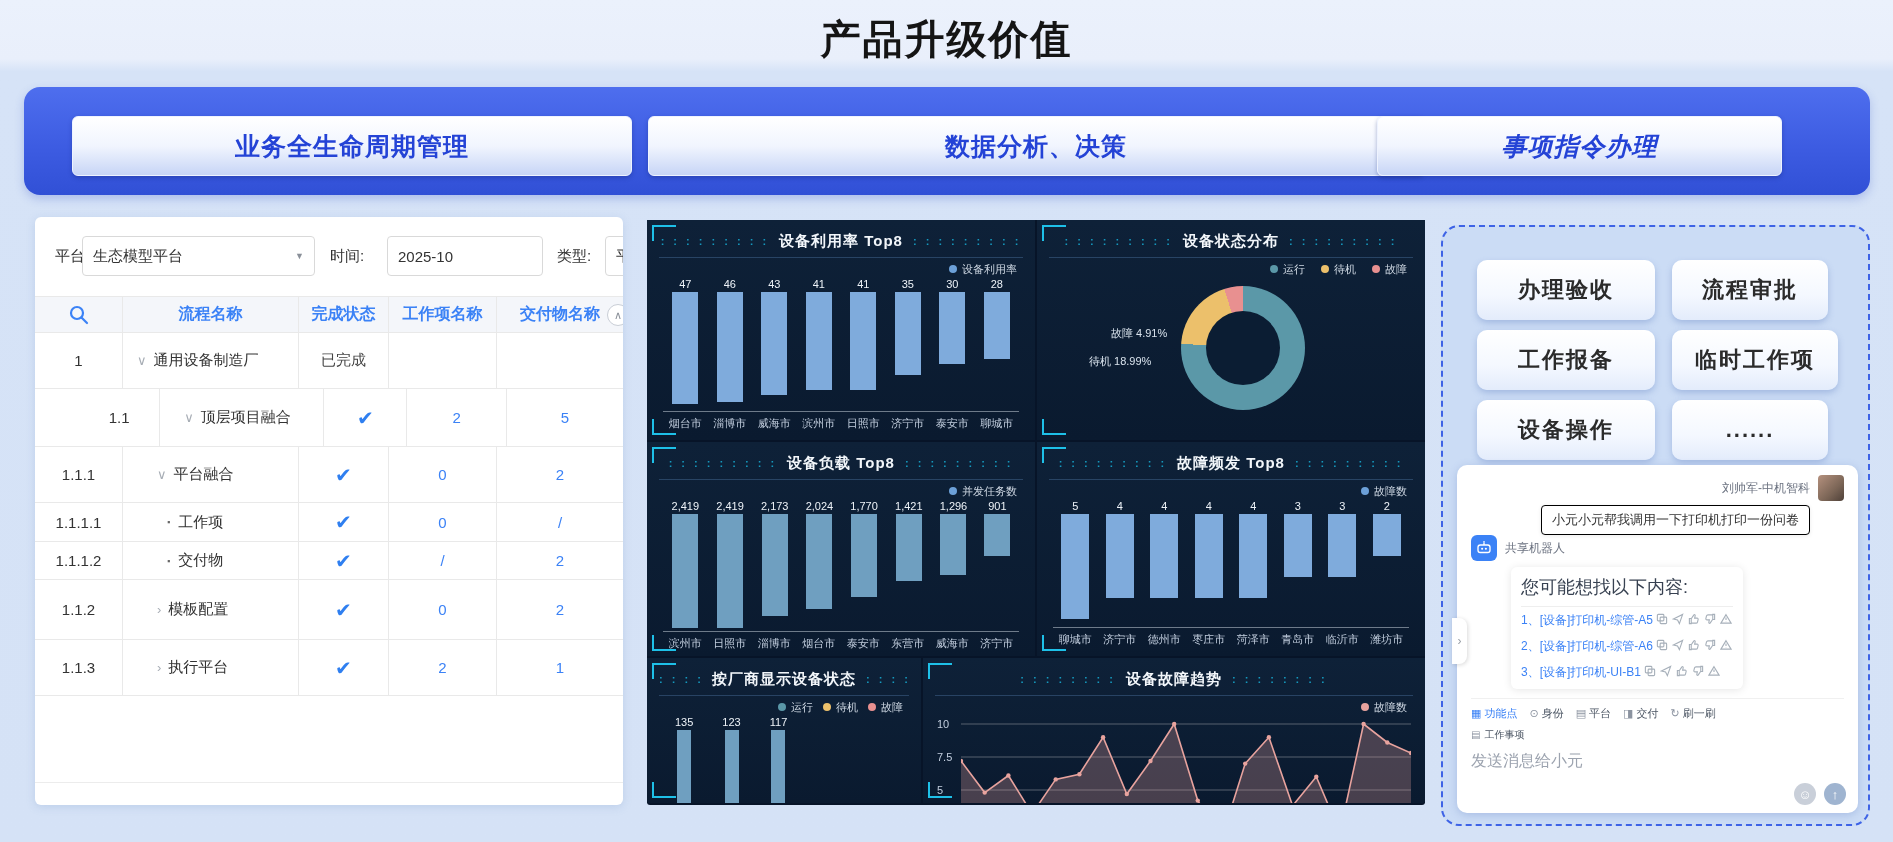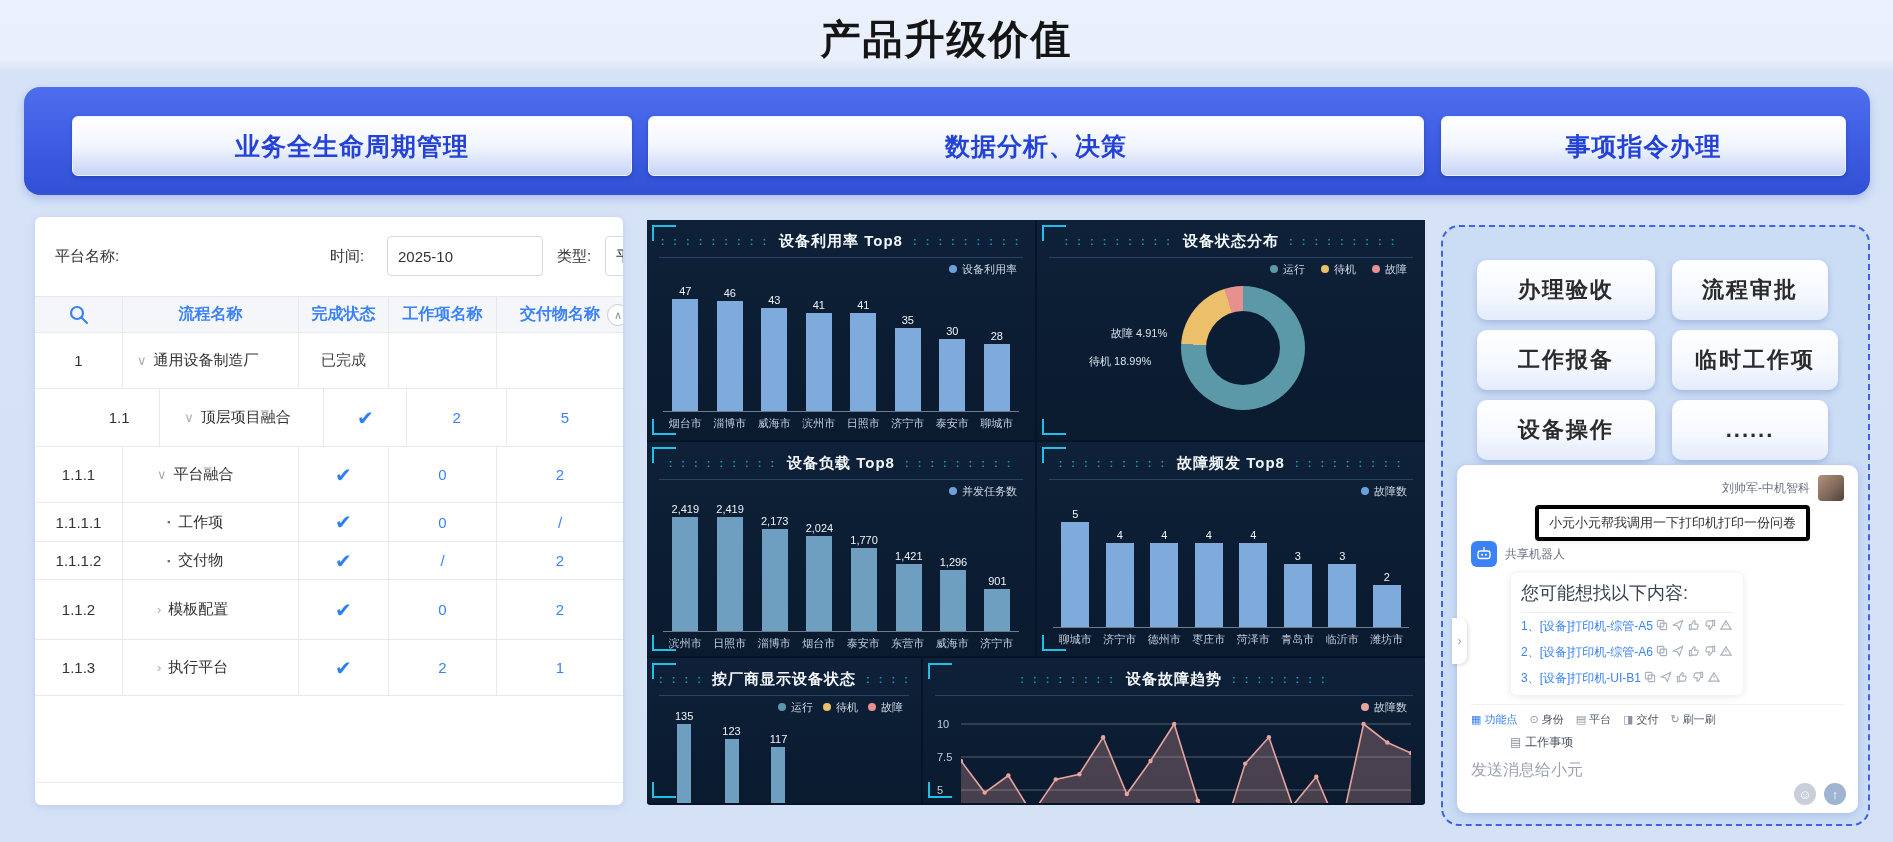--- a/index.html
+++ b/index.html
@@ -12,21 +12,21 @@
     font-size:40px; font-weight:bold; color:#151515; letter-spacing:2px; }
   .banner { position:absolute; left:24px; top:87px; width:1846px; height:108px; border-radius:16px;
     background:linear-gradient(180deg,#4e6eee 0%,#3d5ce2 55%,#3150d6 100%);
     box-shadow:0 4px 10px rgba(50,80,200,.25); }
   .banner-btn { position:absolute; top:29px; height:60px; border-radius:6px; border:1px solid #eef3ff;
     background:linear-gradient(180deg,#ffffff 0%,#f1f5fe 50%,#c7d5f6 100%);
     box-shadow:0 2px 4px rgba(20,40,120,.35); display:flex; align-items:center; justify-content:center;
     font-size:25px; font-weight:bold; color:#2443d6; cursor:pointer; letter-spacing:1px; }
   .bb1 { left:48px;  width:560px; }
   .bb2 { left:624px; width:776px; }
-  .bb3 { left:1417px;width:405px; }
+  .bb3 { left:1353px;width:405px;font-style:italic; }
 
   
   .left-panel { position:absolute; left:35px; top:217px; width:588px; height:588px; background:#fff;
     border-radius:6px; overflow:hidden; box-shadow:0 2px 8px rgba(120,150,200,.25); }
   .filter-row { position:absolute; top:19px; left:0; width:700px; height:40px; display:flex; align-items:center; }
   .f-label { font-size:15px; color:#333; }
   .lbl-platform { position:absolute; left:20px; }
   .lbl-time     { position:absolute; left:295px; }
   .lbl-type     { position:absolute; left:522px; }
   .f-box { position:absolute; height:40px; border:1px solid #d9d9d9; border-radius:4px; background:#fff;
@@ -65,21 +65,21 @@
     border-left:2px solid #1ec0e8; border-top:2px solid #1ec0e8; }
   .cell::after  { content:""; position:absolute; left:5px; bottom:5px; width:22px; height:14px;
     border-left:2px solid #1ec0e8; border-bottom:2px solid #1ec0e8; }
   .c-title-row { display:flex; align-items:center; justify-content:center; gap:10px; height:22px; flex-shrink:0; }
   .c-title { color:#f2f6fa; font-size:15px; font-weight:bold; letter-spacing:1px; white-space:nowrap; }
   .dots { color:#17b8e0; font-size:11px; font-weight:bold; letter-spacing:3px; opacity:.8; overflow:hidden; white-space:nowrap; }
   .c-divider { border-top:1px solid rgba(110,160,220,.28); margin:5px 0 3px; flex-shrink:0; }
   .legend { display:flex; justify-content:flex-end; gap:16px; height:17px; align-items:center;
     font-size:11px; color:#cfd8e3; flex-shrink:0; padding-right:6px; }
   .ldot { display:inline-block; width:8px; height:8px; border-radius:50%; margin-right:5px; }
-  .plot { display:flex; align-items:flex-end; justify-content:space-around; border-bottom:1px solid #6e7b8a;
+  .plot { display:flex; align-items:flex-start; justify-content:space-around; border-bottom:1px solid #6e7b8a;
     margin:0 4px; }
   .plot.noaxis { border-bottom:none; }
   .bcol { display:flex; flex-direction:column; align-items:center; justify-content:flex-end; }
   .bval { font-size:11px; color:#eef3f8; margin-bottom:2px; flex-shrink:0; white-space:nowrap; }
   .bar { flex-shrink:0; }
   .xlabels { display:flex; justify-content:space-around; font-size:11px; color:#c2cede; padding:4px 4px 0; flex-shrink:0; }
   .xlabels span { width:46px; text-align:center; white-space:nowrap; }
 
   .donut-wrap { position:relative; flex:1; }
   .donut { position:absolute; left:132px; top:8px; width:124px; height:124px; border-radius:50%; }
@@ -96,38 +96,38 @@
     background:linear-gradient(180deg,#ffffff 0%,#f4f8ff 60%,#e3ecfb 100%);
     box-shadow:0 3px 6px rgba(90,120,190,.35); display:flex; align-items:center; justify-content:center;
     font-size:22px; font-weight:bold; color:#2b2b2b; cursor:pointer; letter-spacing:2px; }
   .chat-card { position:absolute; left:14px; top:238px; width:401px; height:348px; background:#fff;
     border-radius:10px; box-shadow:0 2px 8px rgba(90,120,190,.3); padding:10px 14px 8px; overflow:hidden; }
   .chat-name-row { display:flex; justify-content:flex-end; align-items:center; gap:8px; height:26px; }
   .chat-name { font-size:12px; color:#6b7280;text-align:right; }
   .avatar { width:26px; height:26px; border-radius:4px;
     background:linear-gradient(135deg,#b5917e 0%,#7c6657 60%,#4e4038 100%); }
   .user-bubble { align-self:flex-end; margin:4px 34px 0 0; max-width:300px; background:#fff;
-    border:4px solid #000000; border-radius:4px; box-shadow:0 1px 4px rgba(0,0,0,.08);
+    border:1px solid #000000; border-radius:4px; box-shadow:0 1px 4px rgba(0,0,0,.08);
     padding:5px 10px; font-size:13px; color:#333; float:right; }
   .bot-row { clear:both; display:flex; align-items:center; gap:8px; margin-top:12px; }
   .bot-icon { width:26px; height:26px; border-radius:6px; background:#3b82f6; display:flex;
     align-items:center; justify-content:center; }
   .bot-name { font-size:12px; color:#6b7280; }
   .reply-card { margin:6px 0 0 40px; width:232px; background:#fff; border-radius:6px;
     box-shadow:0 1px 8px rgba(0,0,0,.1); padding:8px 10px 4px; }
   .reply-title { font-size:18px; color:#374151; padding-bottom:7px; border-bottom:1px solid #eee; }
   .sug-row { display:flex; align-items:center; height:26px; font-size:12px; color:#3b82f6; white-space:nowrap; cursor:pointer; }
   .sug-text { overflow:hidden; }
   .sug-icons { display:flex; gap:4px; margin-left:3px; }
   .sug-icons svg { cursor:pointer; }
   .chips-row { display:flex; align-items:center; gap:12px; margin-top:9px; padding-top:7px;
     border-top:1px solid #f0f0f0; font-size:11px; color:#4b5563; white-space:nowrap; }
   .chip { cursor:pointer; } .chip .ci { margin-right:3px; color:#8b93a0; font-size:11px; }
   .chip.active { color:#3b82f6; } .chip.active .ci { color:#3b82f6; }
-  .workitem-row { margin-top:7px; font-size:12px; color:#4b5563; cursor:pointer;margin-left:39px; }
+  .workitem-row { margin-top:7px; font-size:10px; color:#4b5563; cursor:pointer; }
   .workitem-row .ci { margin-right:4px; color:#8b93a0; }
   .chat-input { margin-top:10px; width:100%; border:none; outline:none; font-size:16px; color:#333;
     font-family:"Liberation Sans","DejaVu Sans",sans-serif; }
   .chat-input::placeholder { color:#9ca3af; }
   .circ-row { position:absolute; right:12px; bottom:8px; display:flex; gap:8px; }
   .circ { width:22px; height:22px; border-radius:50%; display:flex; align-items:center; justify-content:center;
     color:#fff; font-size:13px; cursor:pointer; }
   .circ.a { background:#c9cfd9; } .circ.b { background:#9fb4d0; }
   .collapse-tab { position:absolute; left:9px; top:391px; width:15px; height:46px; background:#fff;
     border-radius:0 8px 8px 0; box-shadow:1px 1px 4px rgba(0,0,0,.15); display:flex; align-items:center;
@@ -140,20 +140,24 @@
 
 <div class="banner">
   <div class="banner-btn bb2">数据分析、决策</div>
   <div class="banner-btn bb1">业务全生命周期管理</div>
   <div class="banner-btn bb3">事项指令办理</div>
 </div>
 
 <div class="left-panel">
   <div class="filter-row">
     <span class="f-label lbl-platform">平台名称:</span>
+    <div class="f-box box-platform">
+      <span>生态模型平台</span>
+      <span class="f-caret">▼</span>
+    </div>
     <span class="f-label lbl-time">时间:</span>
     <div class="f-box box-time">
       <span>2025-10</span>
     </div>
     <span class="f-label lbl-type">类型:</span>
     <div class="f-box box-type">
       <span>平台</span>
     </div>
   </div>
 

